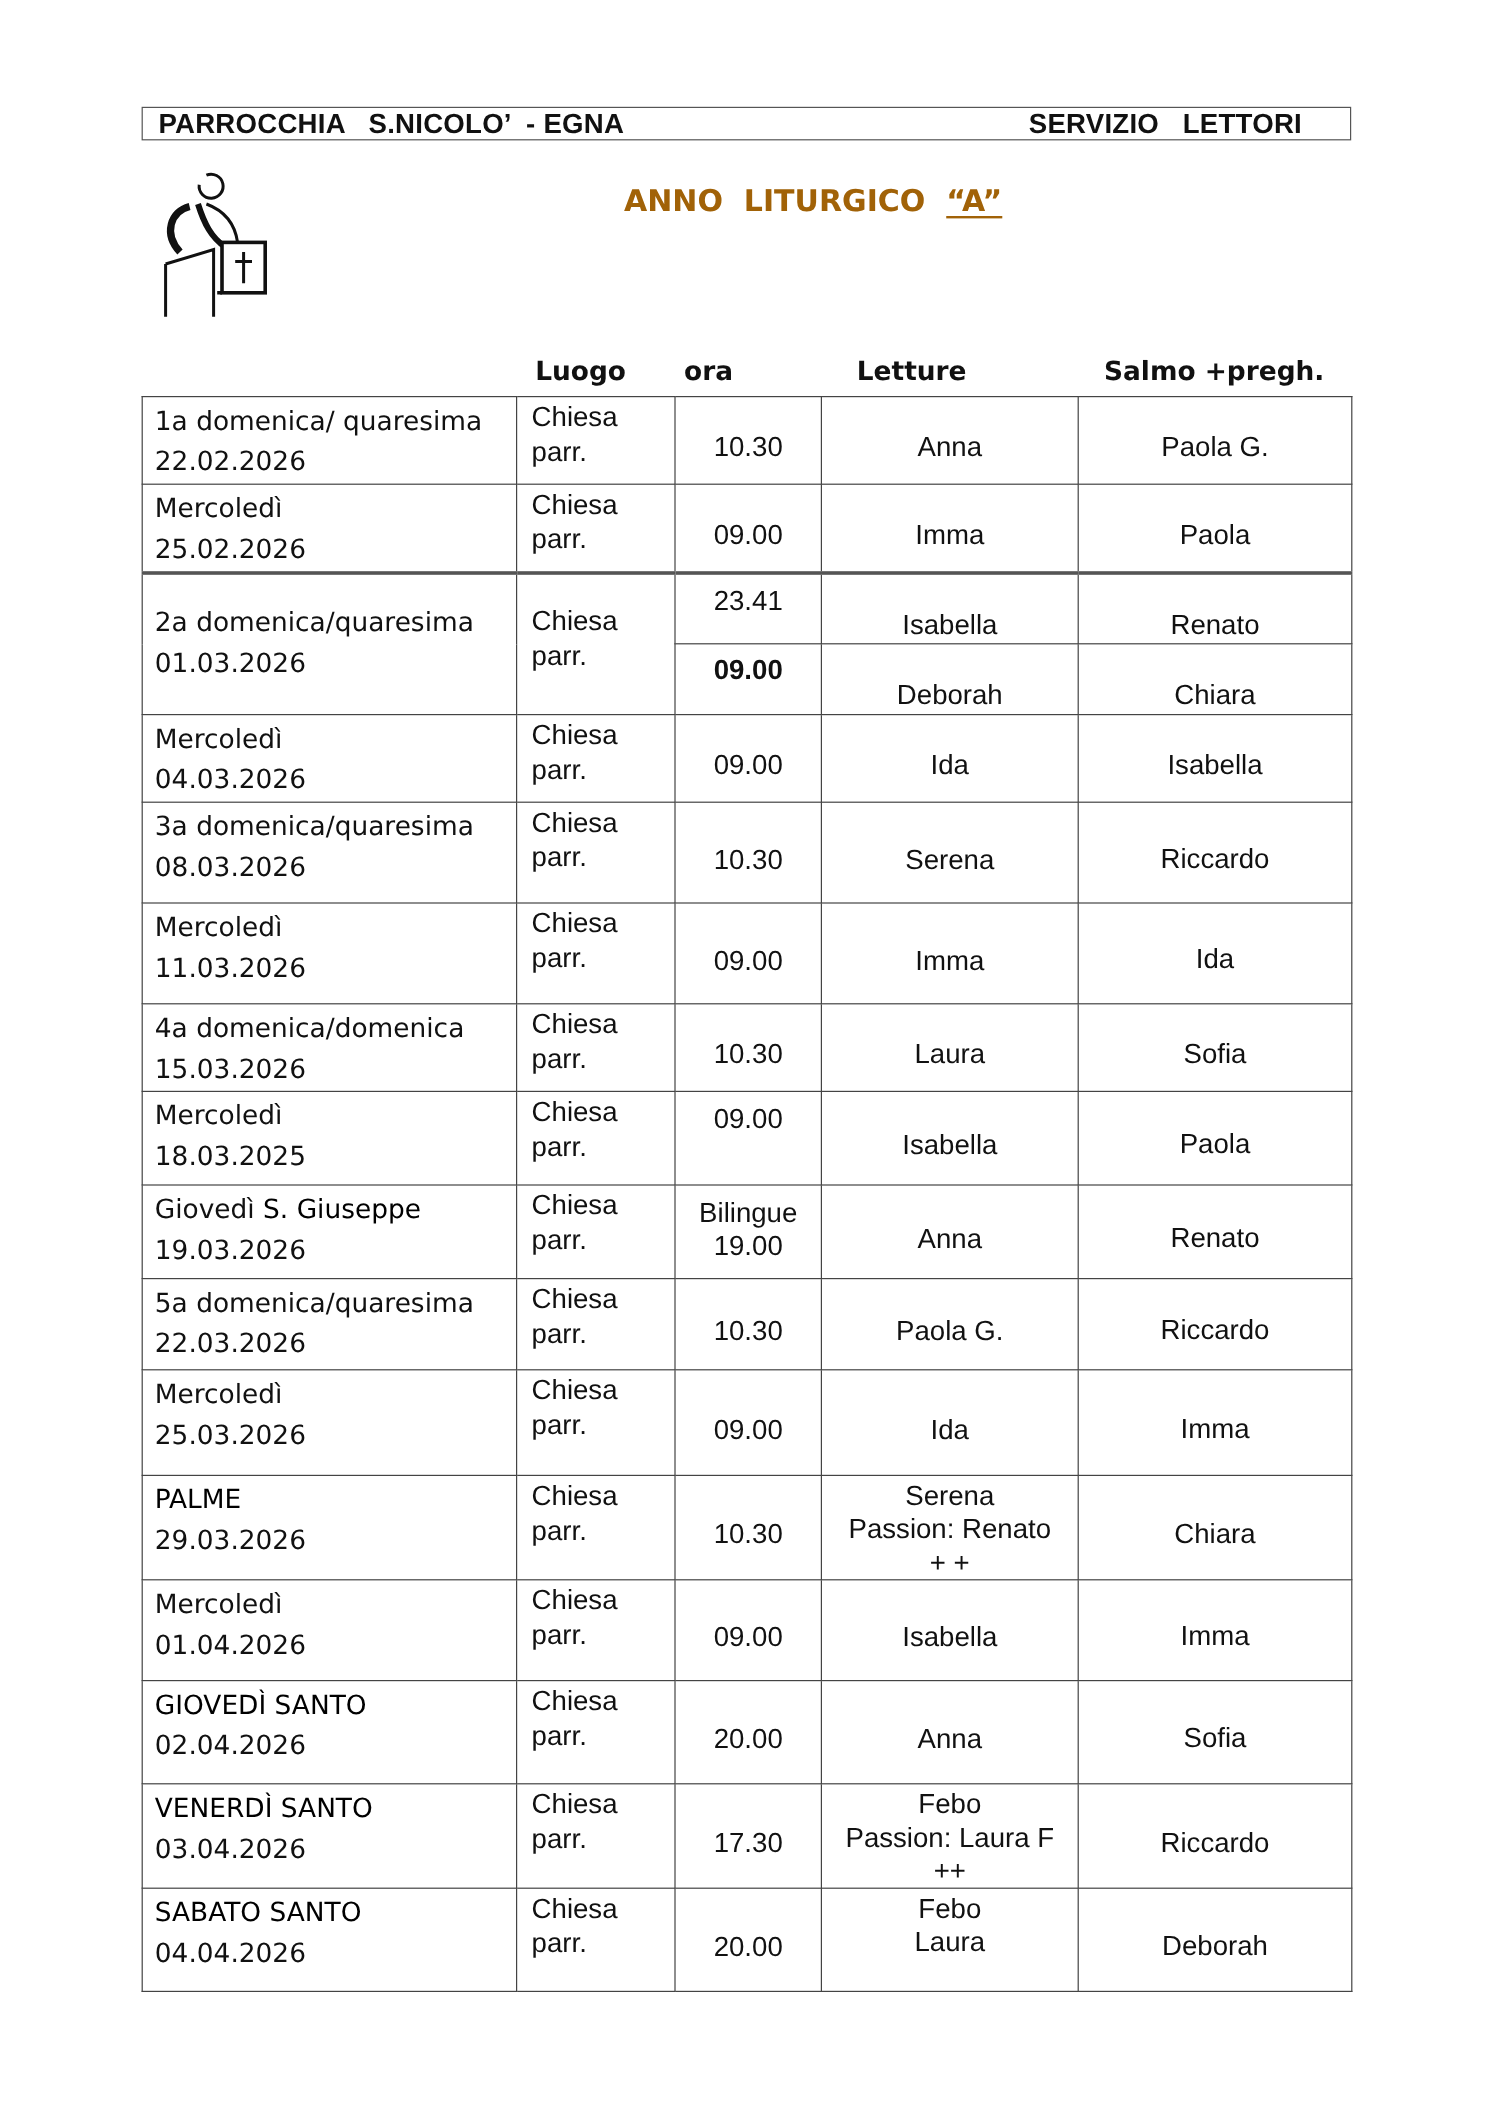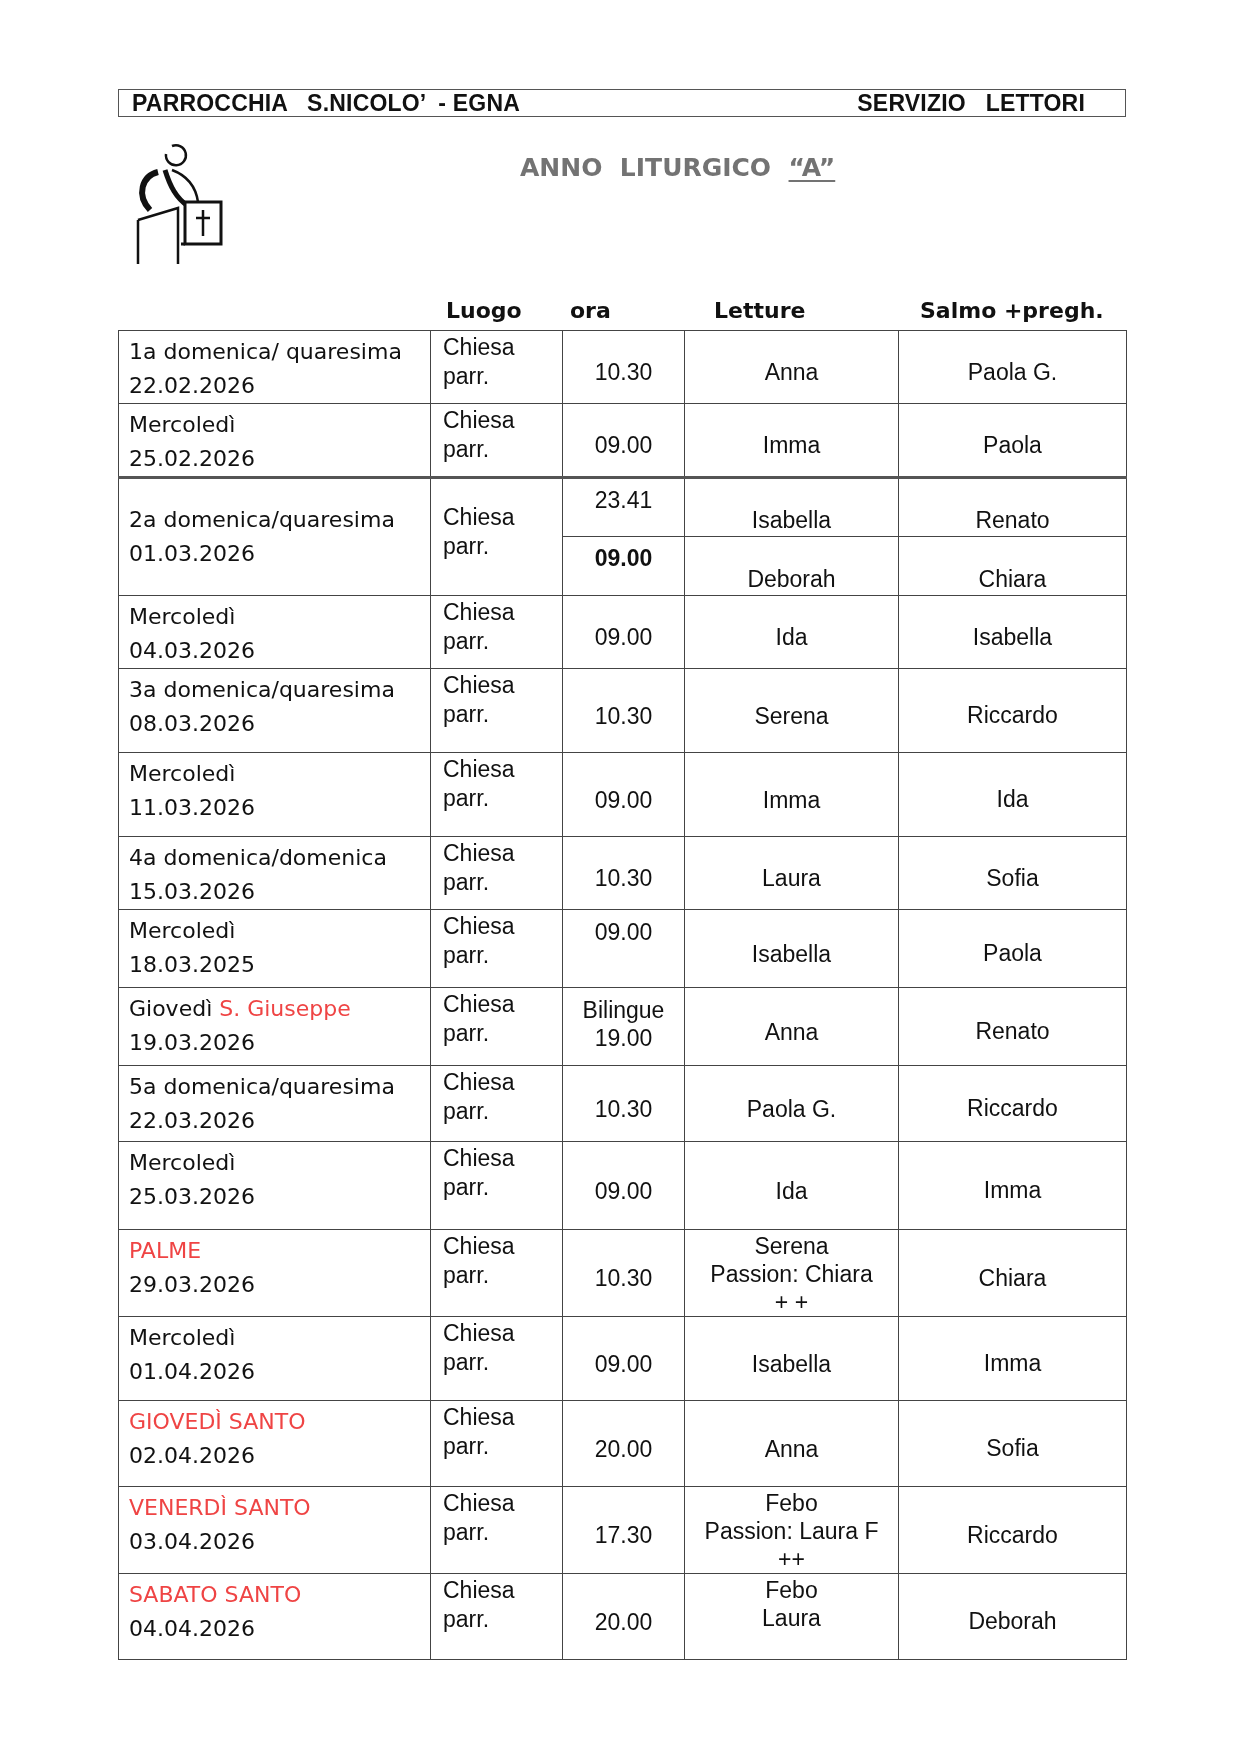--- a/index.html
+++ b/index.html
@@ -12,21 +12,21 @@
     display: flex; align-items: center; justify-content: space-between;
     padding: 0 40px 0 13px;
     font-family: "Liberation Sans", sans-serif; font-weight: bold; font-size: 23px; letter-spacing: 0.2px;
   }
   .topbar span { white-space: pre; }
 
   .logo { position: absolute; left: 128px; top: 140px; width: 100px; height: 130px; }
 
   .title {
     position: absolute; left: 520px; top: 153px; width: 400px;
-    font-family: "DejaVu Sans", sans-serif; font-weight: bold; font-size: 25px; color: #737373;
+    font-family: "DejaVu Sans", sans-serif; font-weight: bold; font-size: 25px; color: #a16207;
     white-space: pre;
   }
   .title .a { text-decoration: underline; text-underline-offset: 4px; }
 
   .range {
     position: absolute; left: 476px; top: 234px;
     font-family: "DejaVu Sans", sans-serif; font-weight: bold; font-size: 27px; color: #111;
     white-space: pre;
   }
 
@@ -38,21 +38,21 @@
     position: absolute; left: 118px; top: 330px; width: 1008px;
     border-collapse: collapse; table-layout: fixed;
   }
   table.sched td {
     border: 1.5px solid #444; padding: 0; vertical-align: top;
     font-family: "Liberation Sans", sans-serif; font-size: 23px;
   }
   col.c1 { width: 312px; } col.c2 { width: 132px; } col.c3 { width: 122px; } col.c4 { width: 214px; } col.c5 { width: 228px; }
 
   .when { padding: 4px 0 0 10px; line-height: 34px; font-family: "DejaVu Sans", sans-serif; font-size: 22px; }
-  .when .red { color: #ef4444; }
+  .when .red { color: #000000; }
   .place { padding: 2px 0 0 12px; line-height: 29px; }
   .center { text-align: center; }
   .bold { font-weight: bold; }
   tr.sep td { border-top: 3px solid #555; }
 </style>
 </head>
 <body>
 
 <div class="page">
 
@@ -353,21 +353,21 @@
             <div class="place">
               <div>Chiesa</div>
               <div>parr.</div>
             </div>
           </td>
           <td class="center" style="line-height: 28px; vertical-align: middle; padding-top: 10px;">
             <div>10.30</div>
           </td>
           <td class="center" style="line-height: 28px; padding-top: 2px;">
             <div>Serena</div>
-            <div>Passion: Chiara</div>
+            <div>Passion: Renato</div>
             <div>+  +</div>
           </td>
           <td class="center" style="vertical-align: middle; padding-top: 10px;">
             <div>Chiara</div>
           </td>
         </tr>
         <tr style="height: 84px;">
           <td>
             <div class="when">
               <div><span>Mercoledì</span></div>

